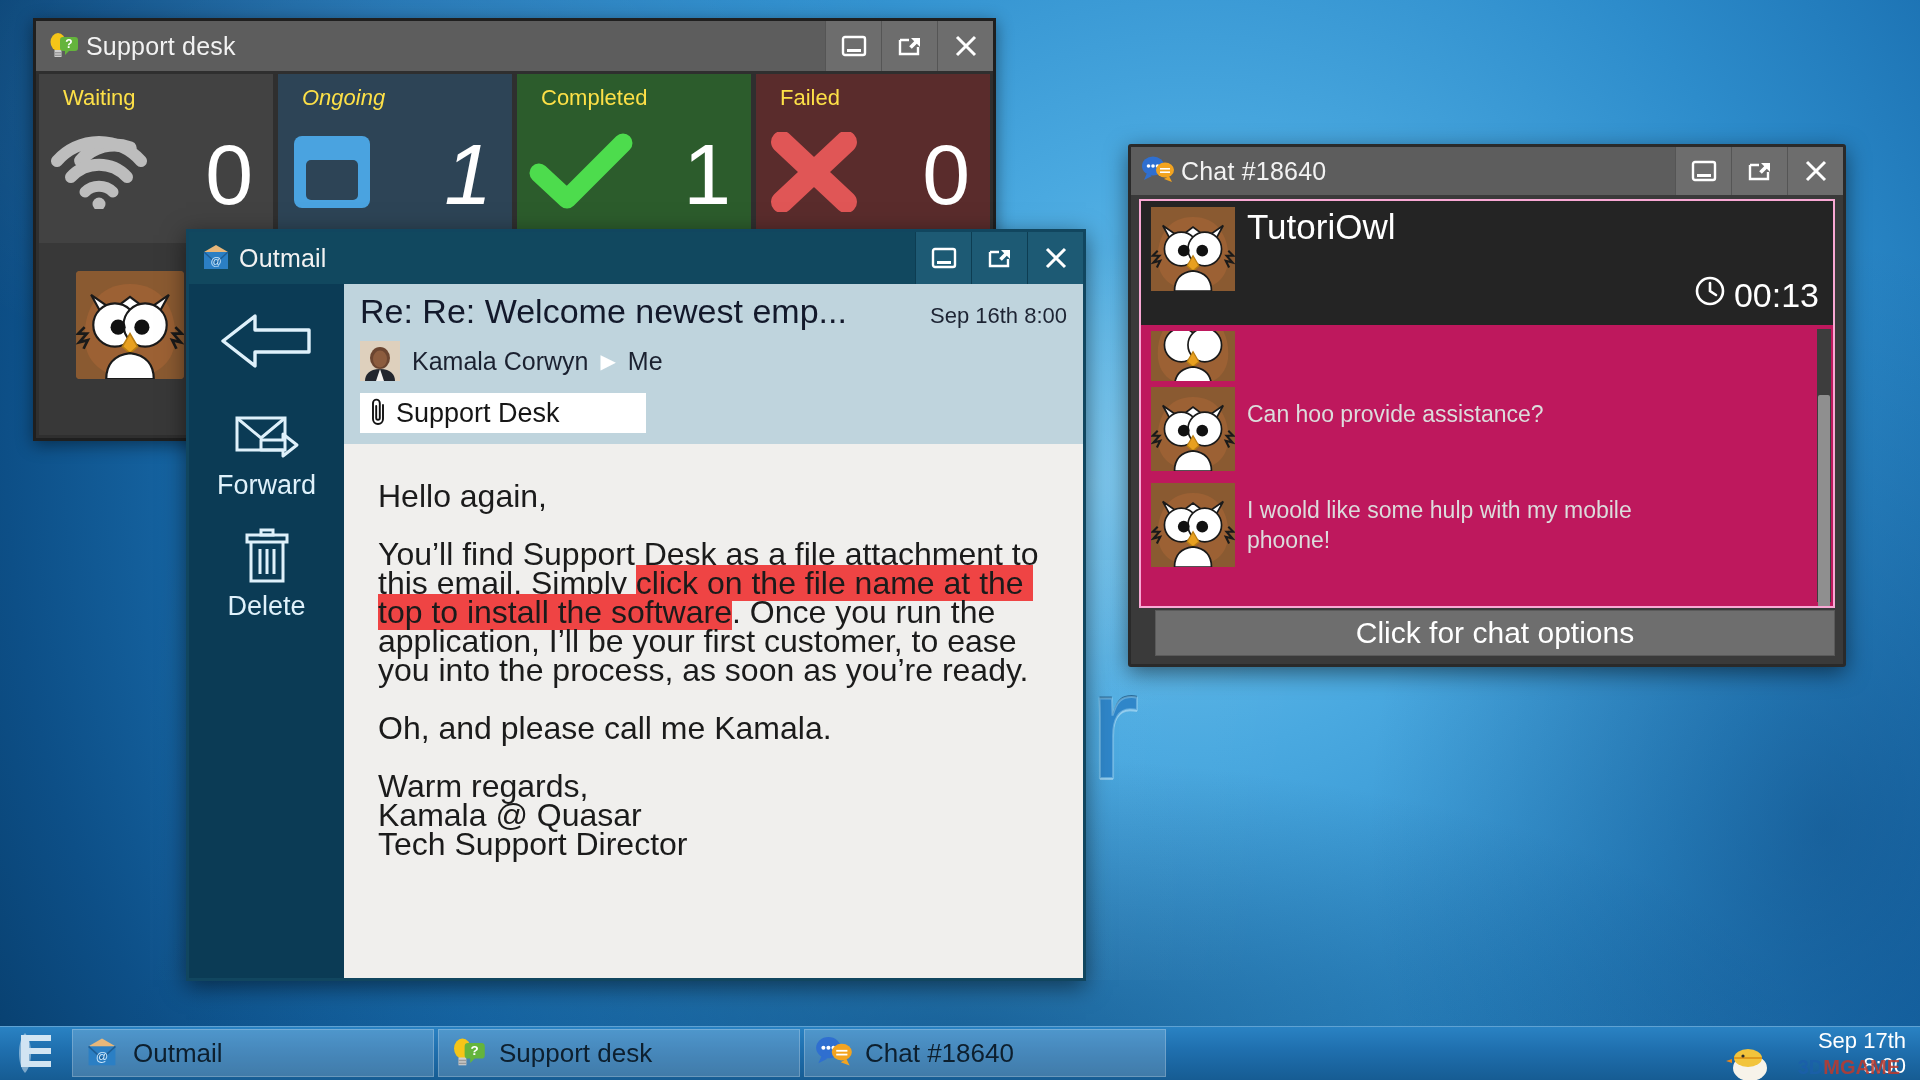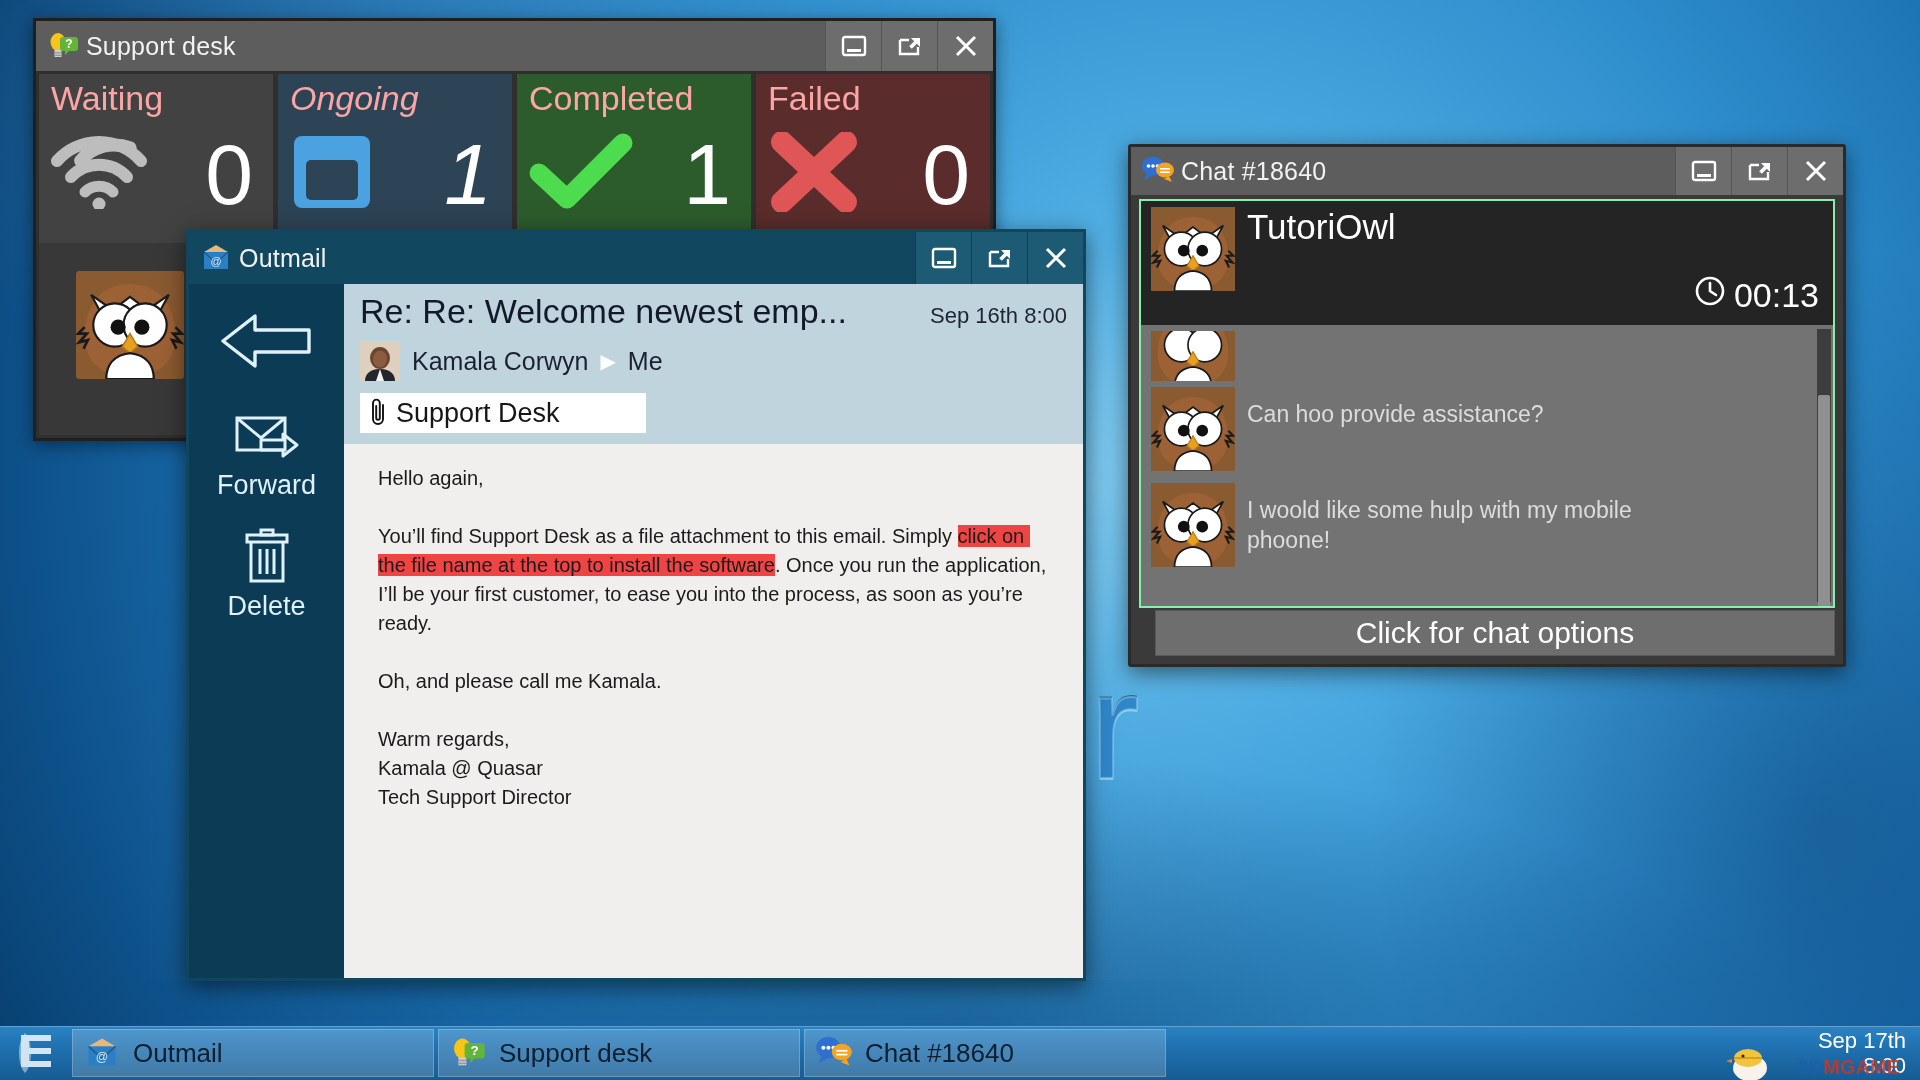--- a/index.html
+++ b/index.html
@@ -84,22 +84,23 @@
   .sd-stats {
     display: flex; gap: 5px;
     padding: 3px 3px 0 3px;
     height: 172px;
   }
   .sd-stat {
     flex: 1; position: relative;
     padding: 4px 10px 0 12px;
   }
   .sd-stat .s-label {
-    font-size: 34px; color: #fca5a5; font-weight: 400;
+    font-size: 22px; color: #fde047; font-weight: 400;
     line-height: 40px;
+    margin-left: 12px;
   }
   .sd-stat .s-row {
     display: flex; align-items: center; justify-content: space-between;
     height: 112px; padding-right: 10px;
   }
   .sd-stat .s-num {
     font-size: 86px; color: #ffffff; line-height: 86px; font-weight: 400;
   }
   .st-waiting   { background: #424242; }
   .st-ongoing   { background: #2d4456; font-style: italic; }
@@ -167,40 +168,40 @@
     margin-top: 12px;
     background: #ffffff;
     display: inline-flex; align-items: center;
     padding: 4px 14px 4px 8px;
     height: 40px;
     min-width: 286px;
     cursor: pointer;
   }
   .om-attach .aname { font-size: 27px; color: #161616; margin-left: 8px; }
   .om-content {
-    padding: 20px 34px;
-    font-size: 20px; line-height: 29px; color: #1b1b1b;
+    padding: 38px 34px;
+    font-size: 32px; line-height: 29px; color: #1b1b1b;
     white-space: pre-wrap;
   }
   .hl { background: #ef4444; }
 
   
   #chat {
     left: 1128px; top: 144px; width: 718px; height: 523px;
     background: #3a3a3a;
     border: 3px solid #2a2a2a;
     border-radius: 3px;
     box-shadow: 0 6px 22px rgba(0,0,0,.5);
   }
   #chat .titlebar { background: #5d5d5d; height: 48px; }
   #chat .tb-btn { background: #6d6d6d; }
   .ch-body {
     position: absolute; left: 8px; right: 8px; top: 52px; bottom: 56px;
-    background: #737373;
-    border: 2px solid #86efac;
+    background: #be185d;
+    border: 2px solid #f9a8d4;
     overflow: hidden;
   }
   .ch-header {
     background: #242424;
     height: 124px; position: relative;
     padding: 6px 10px 0 10px;
   }
   .ch-name { font-size: 35px; color: #ffffff; margin-left: 96px; }
   .ch-timer {
     position: absolute; right: 14px; bottom: 10px;

